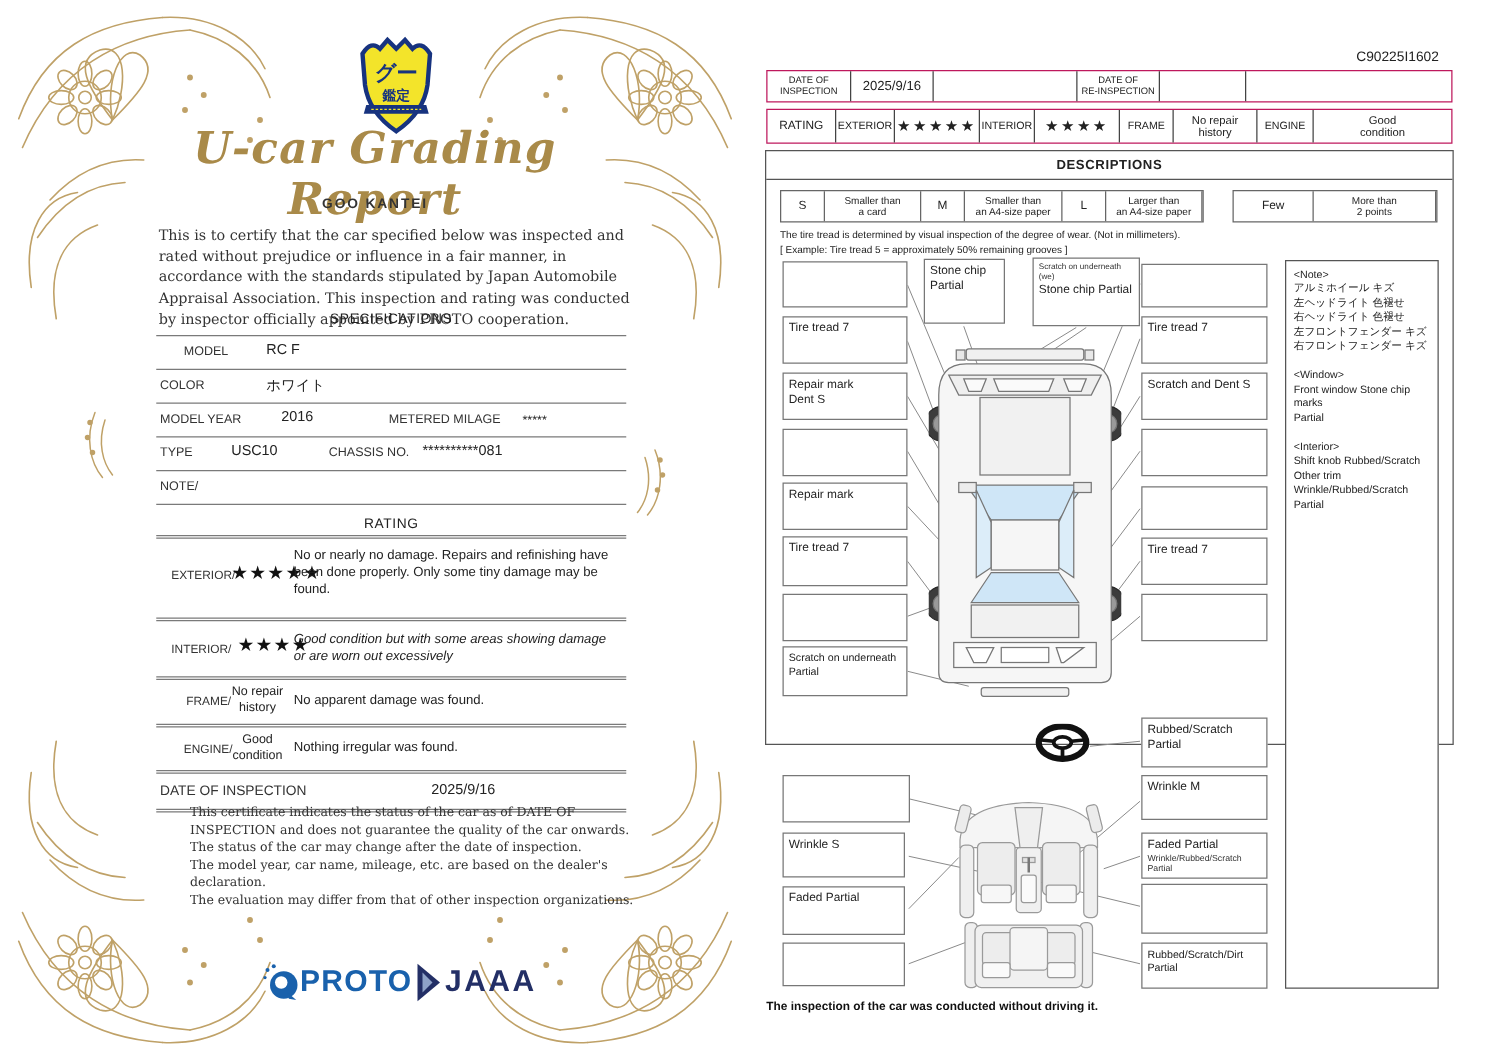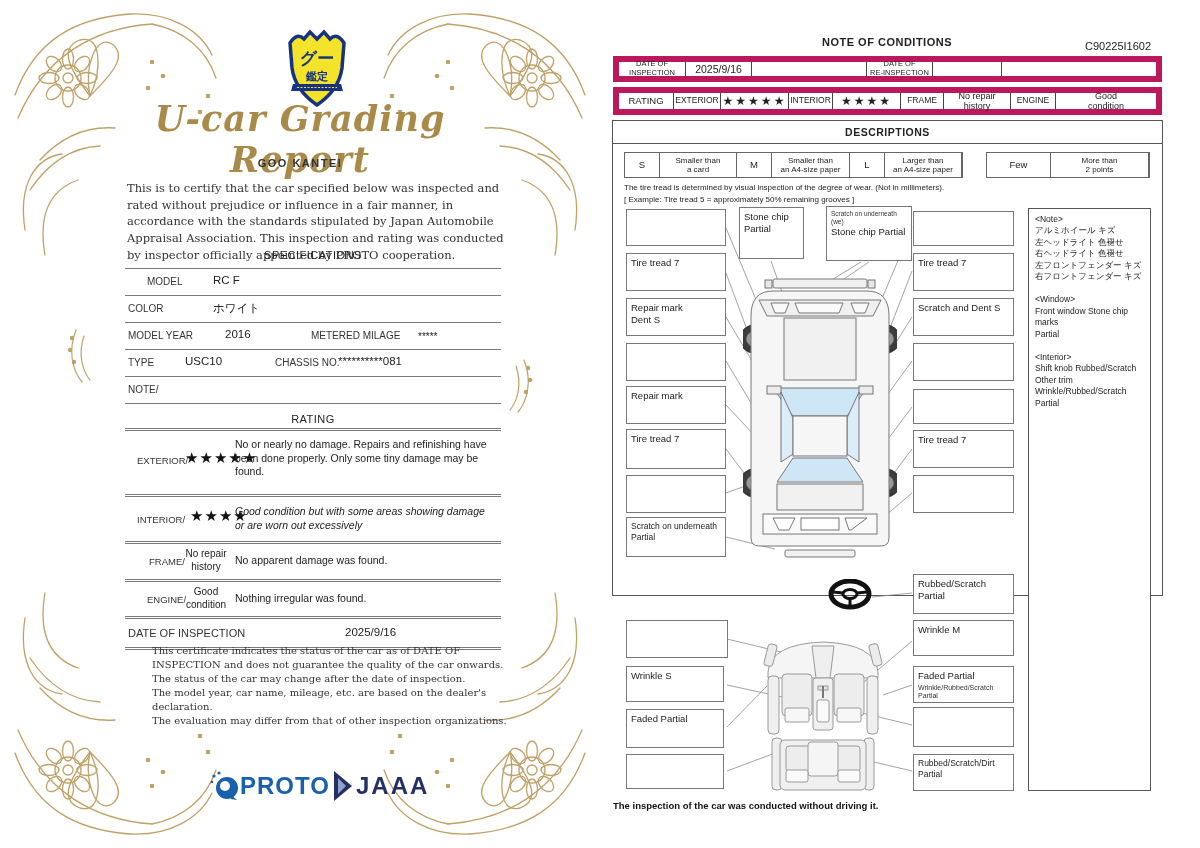--- a/index.html
+++ b/index.html
@@ -24,21 +24,21 @@
   .rlabel{position:absolute;font-size:9.5px;color:#333;}
   .rstars{position:absolute;font-size:15px;letter-spacing:1px;color:#111;}
   .rdesc{position:absolute;font-size:10.5px;line-height:1.3;color:#222;width:258px;}
   .rval{position:absolute;font-size:10px;line-height:1.25;text-align:center;width:58px;}
   .disc{font-size:10px;line-height:1.4;color:#333;}
   .proto-word{font-size:24px;font-weight:800;color:#1961ac;letter-spacing:1px;}
   .jaaa-word{font-size:24px;font-weight:800;color:#232f66;letter-spacing:2px;}
   
   .rp-title{font-size:11px;font-weight:bold;letter-spacing:.5px;}
   .cert-no{font-size:11px;color:#222;}
-  .tbl{display:flex;border:6px solid #be185d;background:#fff;}
+  .tbl{display:flex;border:1px solid #be185d;background:#fff;}
   .cell{border-right:1px solid #444;display:flex;align-items:center;justify-content:center;
         text-align:center;box-sizing:border-box;}
   .cell:last-child{border-right:none;}
   .cl-sm{font-size:7.5px;line-height:1.15;}
   .cl-md{font-size:9.5px;line-height:1.15;}
   .cl-val{font-size:10.5px;}
   .cl-stars{font-size:12px;letter-spacing:2px;}
   .descbox{border:1px solid #555;background:#fff;}
   .deschead{border-bottom:1px solid #555;height:22px;line-height:22px;text-align:center;
             font-size:10.5px;font-weight:bold;letter-spacing:.5px;}
@@ -131,21 +131,21 @@
       </div>
       <div class="spec-row">
         <span class="slabel" style="left:3px;">MODEL YEAR</span>
         <span class="sval" style="left:100px;">2016</span>
         <span class="slabel" style="left:186px;">METERED MILAGE</span>
         <span class="sval" style="left:293px;font-size:10px;top:8px;">*****</span>
       </div>
       <div class="spec-row">
         <span class="slabel" style="left:3px;">TYPE</span>
         <span class="sval" style="left:45px;margin-left:15px;">USC10</span>
-        <span class="slabel" style="left:138px;margin-left:12px;">CHASSIS NO.</span>
+        <span class="slabel" style="left:138px;">CHASSIS NO.</span>
         <span class="sval" style="left:213px;">**********081</span>
       </div>
       <div class="spec-row">
         <span class="slabel" style="left:3px;">NOTE/</span>
       </div>
     </div>
 
     <div class="abs sechead ctr" style="left:125px;top:413px;width:376px;">RATING</div>
 
     <div class="abs" style="left:125px;top:428px;width:376px;">
@@ -199,21 +199,20 @@
       <svg width="26" height="34" viewBox="0 0 26 34">
         <polygon points="4,2 22,17 4,32" fill="#232f66"></polygon>
         <polygon points="8,9 16,17 8,25" fill="#8fa3c8"></polygon>
       </svg>
       <span class="jaaa-word">JAAA</span>
     </div>
   </div>
 
   <div class="abs" style="left:612px;top:0;width:552px;height:848px;">
 
-    <div class="abs rp-title ctr" style="left:0;top:36px;width:550px;">NOTE OF CONDITIONS</div>
     <div class="abs cert-no" style="left:473px;top:40px;">C90225I1602</div>
 
     <div class="abs tbl" style="left:1px;top:56px;width:549px;height:26px;">
       <div class="cell cl-sm pre" style="width:67px;">DATE OF
 INSPECTION</div>
       <div class="cell cl-val" style="width:66px;">2025/9/16</div>
       <div class="cell" style="width:115px;"></div>
       <div class="cell cl-sm pre" style="width:66px;">DATE OF
 RE-INSPECTION</div>
       <div class="cell cl-val" style="width:69px;"></div>

